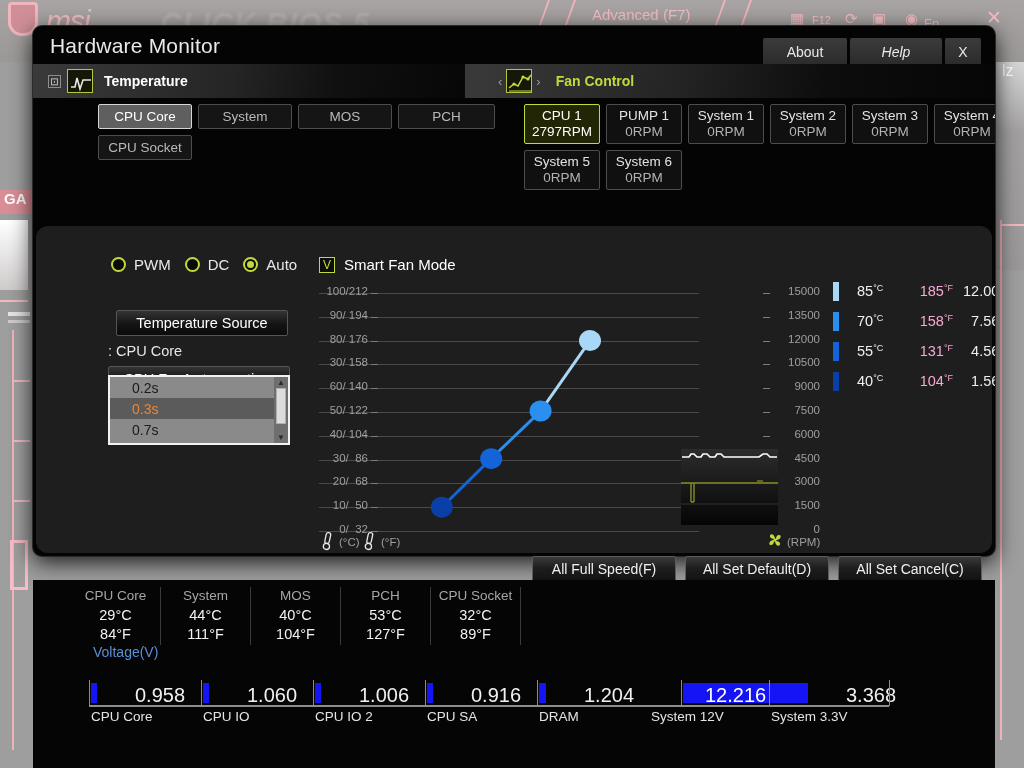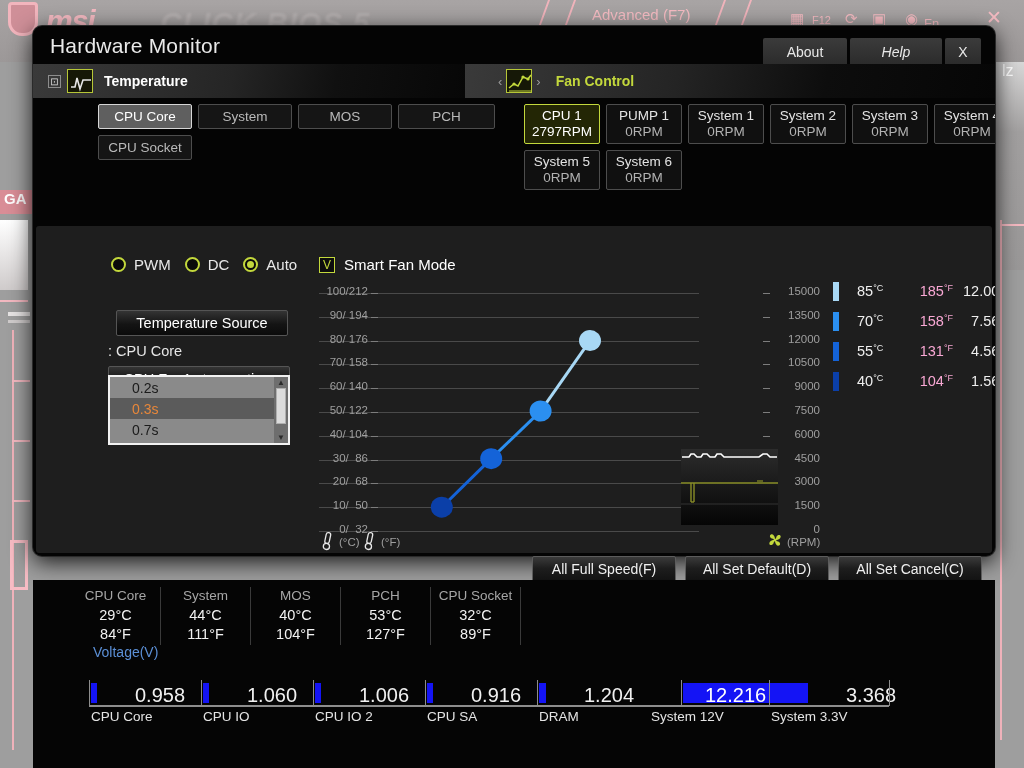--- a/index.html
+++ b/index.html
@@ -16,21 +16,21 @@
     position: absolute; left: 0; top: 0; width: 1024px; height: 62px;
     background: linear-gradient(180deg,#a8a4a4 0%, #9c9898 100%);
   }
   .bg-msi-logo {
     position: absolute; left: 8px; top: 2px; width: 30px; height: 34px;
     border: 3px solid #f2b5bd; border-radius: 4px 4px 14px 14px;
     background: #cf8f98;
   }
   .bg-msi-text {
     position: absolute; left: 46px; top: 4px;
-    font-size: 30px; font-weight: bold; font-style: italic;
+    font-size: 30px; font-weight: normal; font-style: italic;
     color: #f4b9c1; letter-spacing: -1px;
   }
   .bg-brandword {
     position: absolute; left: 160px; top: 6px;
     font-size: 30px; font-weight: bold; font-style: italic;
     color: #b3aeae; letter-spacing: 1px; filter: blur(1.2px);
   }
   .bg-adv {
     position: absolute; left: 592px; top: 6px;
     font-size: 15px; color: #f6bcc3; filter: blur(0.4px);
@@ -125,21 +125,21 @@
     align-items: center; justify-content: center; line-height: 1.15;
   }
   .fantab .nm { color: #e3e3e3; font-size: 13.5px; }
   .fantab .rp { color: #b2b2b2; font-size: 13.5px; }
   .fantab.sel { border-color: #c3d83c; background: #232605; }
   .fantab.sel .nm, .fantab.sel .rp { color: #ffffff; }
 
   
   .body-panel {
     position: absolute; left: 3px; top: 200px; width: 956px; height: 327px;
-    background: #1e1e1e; border-radius: 3px;
+    background: #1e1e1e; border-radius: 12px;
   }
 
   .radios { position: absolute; left: 75px; top: 30px; display: flex; align-items: center; gap: 8px; }
   .radio { width: 15px; height: 15px; border-radius: 50%; border: 2px solid #c3d83c; background: #0a0a0a;
            display: flex; align-items: center; justify-content: center; }
   .radio .dot { width: 7px; height: 7px; border-radius: 50%; background: #c3d83c; display: none; }
   .radio.on .dot { display: block; }
   .rlabel { color: #e8e8e8; font-size: 15px; margin-right: 6px; }
 
   .grp-head {
@@ -394,21 +394,21 @@
           <div class="gridline" style="top: 226.2px;"></div>
           <div class="gridline" style="top: 250px;"></div>
         </div>
       <div id="ylabels-left">
           <div class="ytickL" style="top: 4px;">100/212</div>
           <div class="tickmarkL" style="top: 12px;"></div>
           <div class="ytickL" style="top: 27.8px;">90/ 194</div>
           <div class="tickmarkL" style="top: 35.8px;"></div>
           <div class="ytickL" style="top: 51.6px;">80/ 176</div>
           <div class="tickmarkL" style="top: 59.6px;"></div>
-          <div class="ytickL" style="top: 75.4px;">70/ 158</div>
+          <div class="ytickL" style="top: 75.4px;">30/ 158</div>
           <div class="tickmarkL" style="top: 83.4px;"></div>
           <div class="ytickL" style="top: 99.2px;">60/ 140</div>
           <div class="tickmarkL" style="top: 107.2px;"></div>
           <div class="ytickL" style="top: 123px;">50/ 122</div>
           <div class="tickmarkL" style="top: 131px;"></div>
           <div class="ytickL" style="top: 146.8px;">40/ 104</div>
           <div class="tickmarkL" style="top: 154.8px;"></div>
           <div class="ytickL" style="top: 170.6px;">30/  86</div>
           <div class="tickmarkL" style="top: 178.6px;"></div>
           <div class="ytickL" style="top: 194.4px;">20/  68</div>

